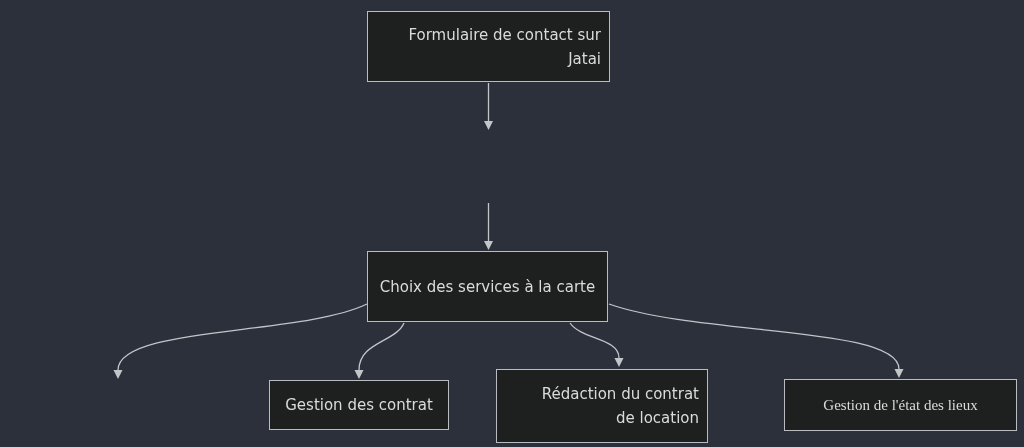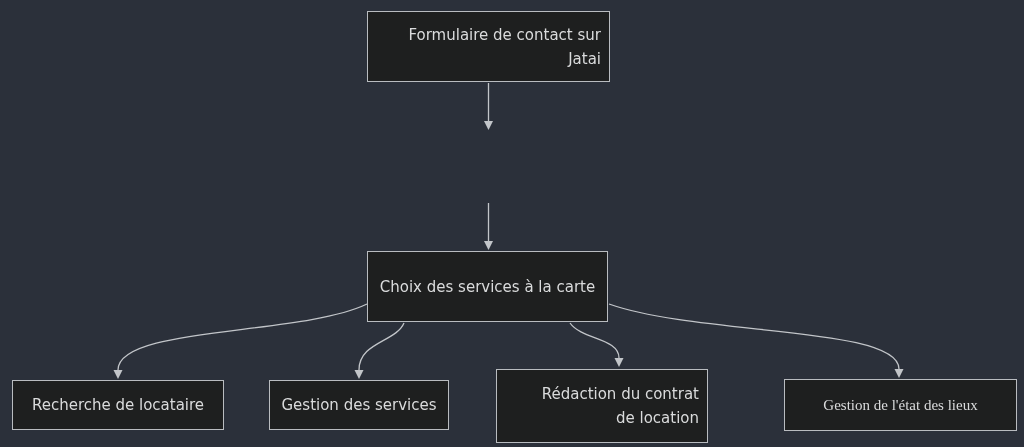--- a/index.html
+++ b/index.html
@@ -98,26 +98,23 @@
 
   <div class="node node-a">
     <span>Formulaire de contact sur Jatai</span>
   </div>
 
 
   <div class="node node-c">
     <span>Choix des services à la carte</span>
   </div>
 
-  <div class="node node-d">
-    <span>Recherche de locataire</span>
-  </div>
 
   <div class="node node-e">
-    <span>Gestion des services</span>
+    <span>Gestion des contrat</span>
   </div>
 
   <div class="node node-f">
     <span>Rédaction du contrat de location</span>
   </div>
 
   <div class="node node-g">
     <span>Gestion de l'état des lieux</span>
   </div>
 

